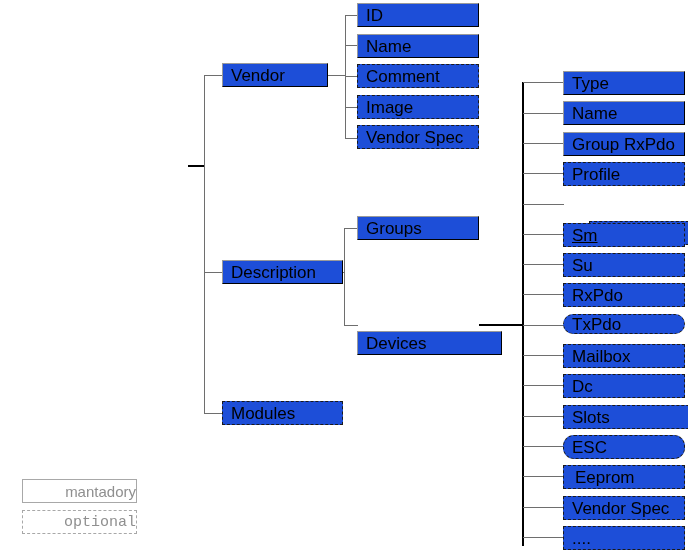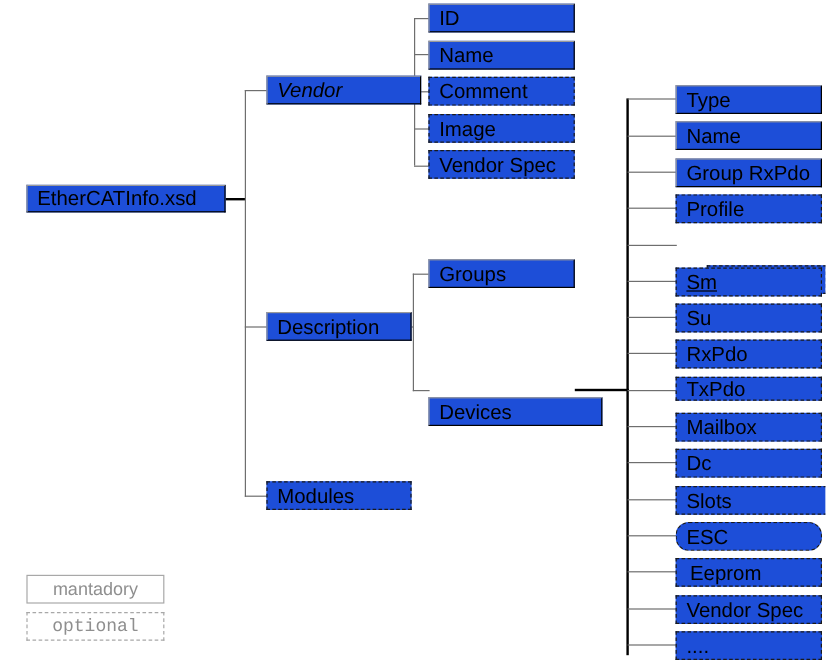--- a/index.html
+++ b/index.html
@@ -44,21 +44,21 @@
   .h-thick{height:0;border-top:2px solid #000000;}
   .v-thick{width:0;border-left:2px solid #000000;}
 
   
   .legend-box{
     position:absolute;
     box-sizing:border-box;
     background:#ffffff;
     display:flex;
     align-items:center;
-    justify-content:center;
+    justify-content:flex-end;
     font-size:15px;
     color:#8f8f8f;
     white-space:nowrap;
   }
   .legend-box.solid{border:1px solid #a8a8a8;}
   .legend-box.dashed{border:1px dashed #a8a8a8;font-family:Liberation Mono, monospace;}
 </style>
 </head>
 <body>
 
@@ -96,25 +96,22 @@
   <div class="line h-thin" style="left:523px;top:294px;width:41px;"></div>
   <div class="line h-thin" style="left:523px;top:325px;width:41px;"></div>
   <div class="line h-thin" style="left:523px;top:355px;width:41px;"></div>
   <div class="line h-thin" style="left:523px;top:385px;width:41px;"></div>
   <div class="line h-thin" style="left:523px;top:416px;width:41px;"></div>
   <div class="line h-thin" style="left:523px;top:446px;width:41px;"></div>
   <div class="line h-thin" style="left:523px;top:476px;width:41px;"></div>
   <div class="line h-thin" style="left:523px;top:507px;width:41px;"></div>
   <div class="line h-thin" style="left:523px;top:537px;width:41px;"></div>
 
-  <div class="node mandatory" style="left:22px;top:154px;width:166px;height:23px;">
-    <span>EtherCATInfo.xsd</span>
-  </div>
-
-  <div class="node mandatory" style="left:222px;top:63px;width:129px;height:24px;font-style:italic;">
+
+  <div class="node mandatory" style="left:222px;top:63px;width:106px;height:24px;">
     <span>Vendor</span>
   </div>
 
   <div class="node mandatory" style="left:222px;top:260px;width:121px;height:24px;">
     <span>Description</span>
   </div>
 
   <div class="node optional" style="left:222px;top:401px;width:121px;height:24px;">
     <span>Modules</span>
   </div>
@@ -159,21 +156,21 @@
   </div>
   <div class="node optional" style="left:563px;top:223px;width:122px;height:24px;text-decoration:underline;">
     <span>Sm</span>
   </div>
   <div class="node optional" style="left:563px;top:253px;width:122px;height:24px;">
     <span>Su</span>
   </div>
   <div class="node optional" style="left:563px;top:283px;width:122px;height:24px;">
     <span>RxPdo</span>
   </div>
-  <div class="node optional" style="left:563px;top:314px;width:122px;height:20px;">
+  <div class="node optional" style="left:563px;top:314px;width:122px;height:20px;border-radius:12px;">
     <span>TxPdo</span>
   </div>
   <div class="node optional" style="left:563px;top:344px;width:122px;height:24px;">
     <span>Mailbox</span>
   </div>
   <div class="node optional" style="left:563px;top:374px;width:122px;height:24px;">
     <span>Dc</span>
   </div>
   <div class="node optional" style="left:563px;top:405px;width:146px;height:24px;">
     <span>Slots</span>

